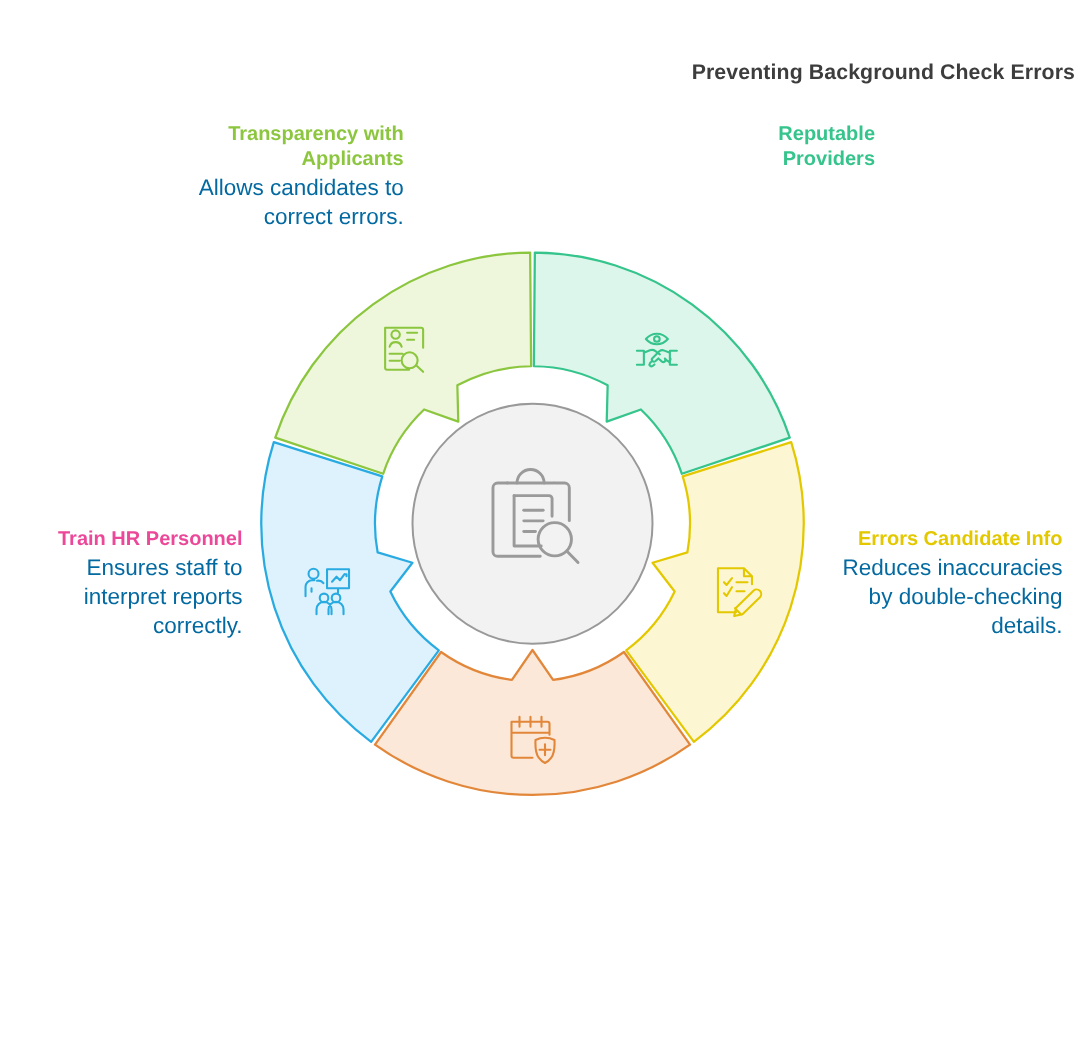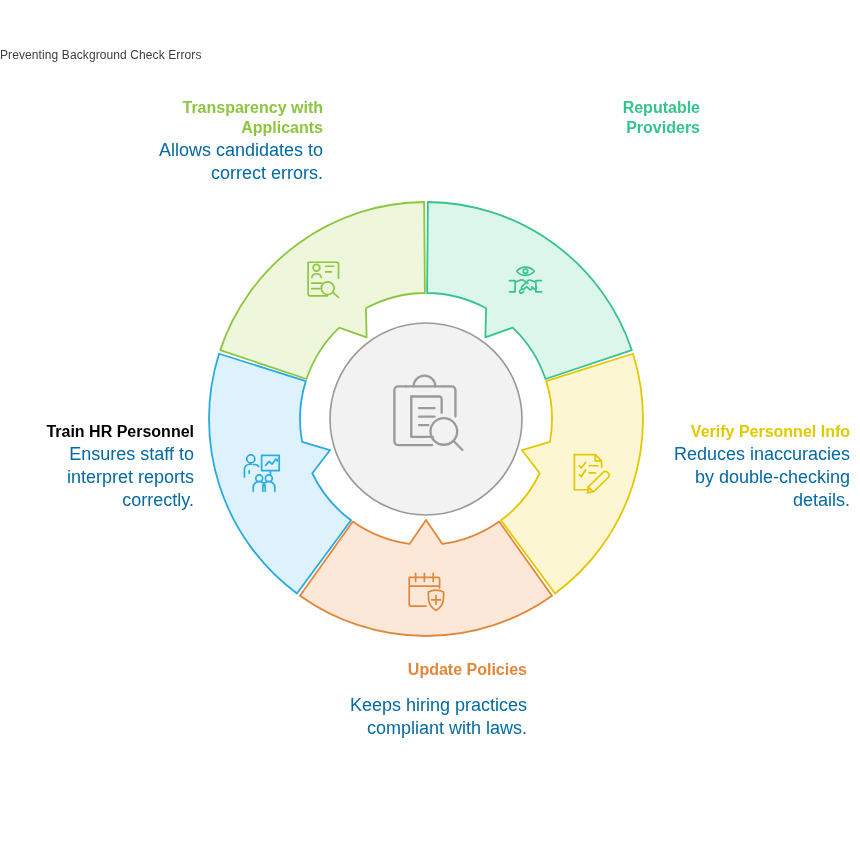--- a/index.html
+++ b/index.html
@@ -9,23 +9,23 @@
     background:#ffffff;
     font-family:"Liberation Sans","DejaVu Sans",sans-serif;
     overflow:hidden;
     position:relative;
   }
   #stage{position:relative;width:860px;height:842px;}
 
   .title{
     position:absolute;
     left:0;right:0;top:48px;
-    text-align:left;
-    font-size:12px;
-    font-weight:normal;
+    text-align:right;
+    font-size:17px;
+    font-weight:bold;
     color:#3d3d3d;
     letter-spacing:0.1px;
   }
 
   svg.wheel{
     position:absolute;
     left:0;top:0;
     width:860px;height:842px;
     pointer-events:none;
   }
@@ -116,27 +116,23 @@
   <div class="label-block" id="blk-transparency">
     <p class="label-head" style="color: rgb(140, 198, 63);">Transparency with Applicants</p>
     <p class="label-desc">Allows candidates to correct errors.</p>
   </div>
 
   <div class="label-block" id="blk-reputable">
     <p class="label-head" style="color: rgb(53, 196, 139);">Reputable Providers</p>
   </div>
 
   <div class="label-block" id="blk-verify">
-    <p class="label-head" style="color: rgb(227, 200, 0);">Verify Personnel Info</p>
+    <p class="label-head" style="color: rgb(227, 200, 0);">Errors Candidate Info</p>
     <p class="label-desc">Reduces inaccuracies by double-checking details.</p>
   </div>
 
-  <div class="label-block" id="blk-update">
-    <p class="label-head" style="color: rgb(226, 135, 58);">Update Policies</p>
-    <p class="label-desc">Keeps hiring practices compliant with laws.</p>
-  </div>
 
   <div class="label-block" id="blk-train">
-    <p class="label-head" style="color: #000000;">Train HR Personnel</p>
+    <p class="label-head" style="color: #ec4899;">Train HR Personnel</p>
     <p class="label-desc">Ensures staff to interpret reports correctly.</p>
   </div>
 
 </div>
 
 </body></html>

